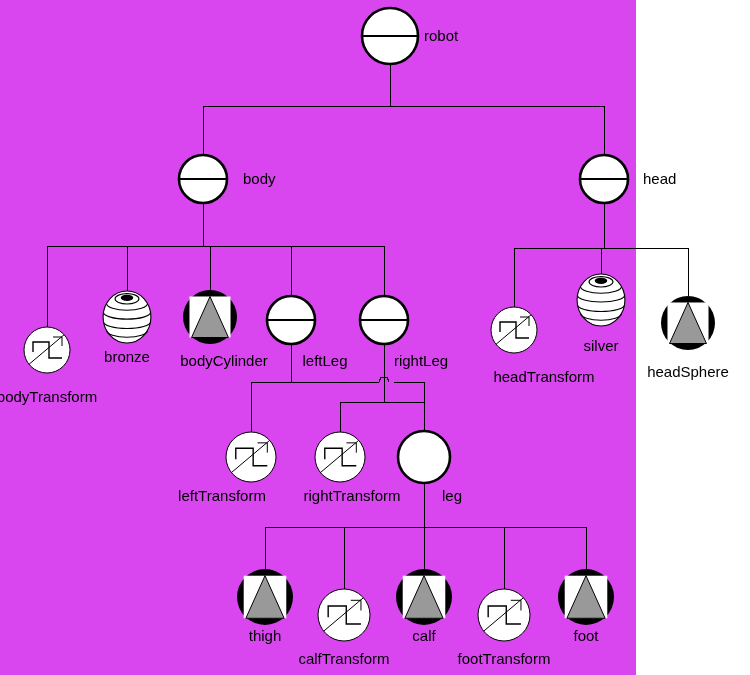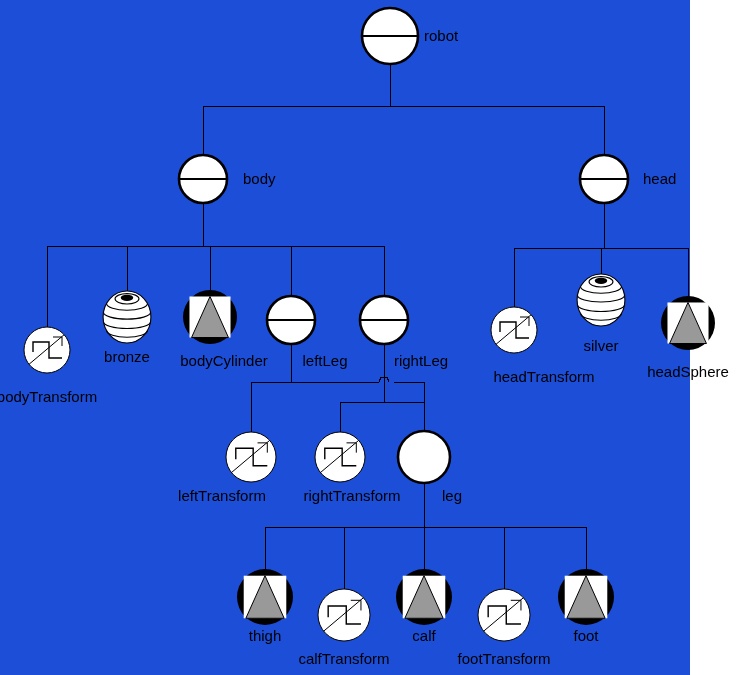--- a/index.html
+++ b/index.html
@@ -8,23 +8,23 @@
     background: #ffffff;
   }
   body {
     width: 750px;
     height: 675px;
     overflow: hidden;
     font-family: "Liberation Sans", sans-serif;
   }
   #scene-graph-root {
     position: relative;
-    width: 690px;
+    width: 636px;
     height: 675px;
-    background: #1d4ed8;
+    background: #d946ef;
   }
   svg#graph {
     display: block;
     width: 750px;
     height: 675px;
   }
   .node-label {
     font-family: "Liberation Sans", sans-serif;
     font-size: 15px;
     fill: #000000;

